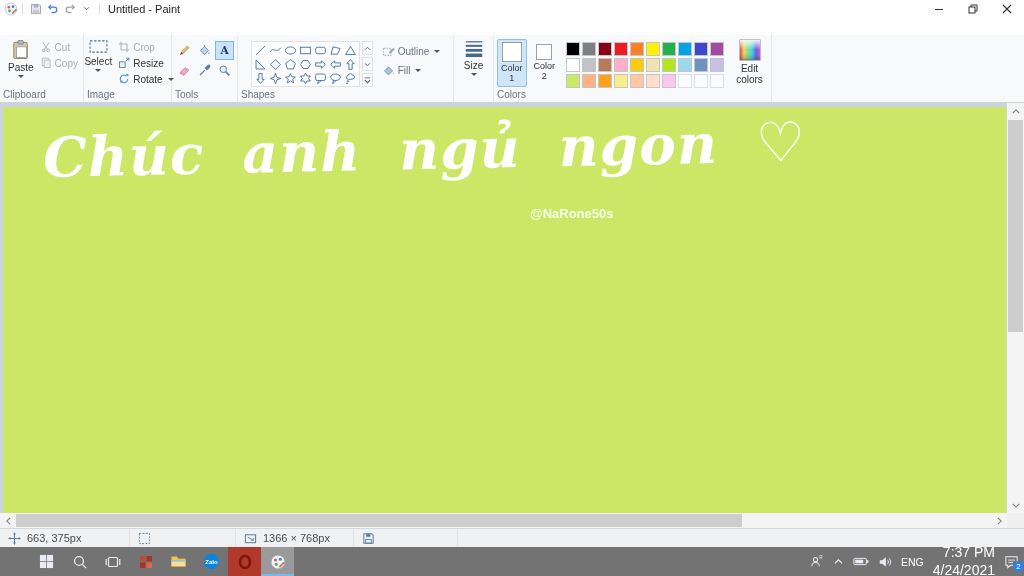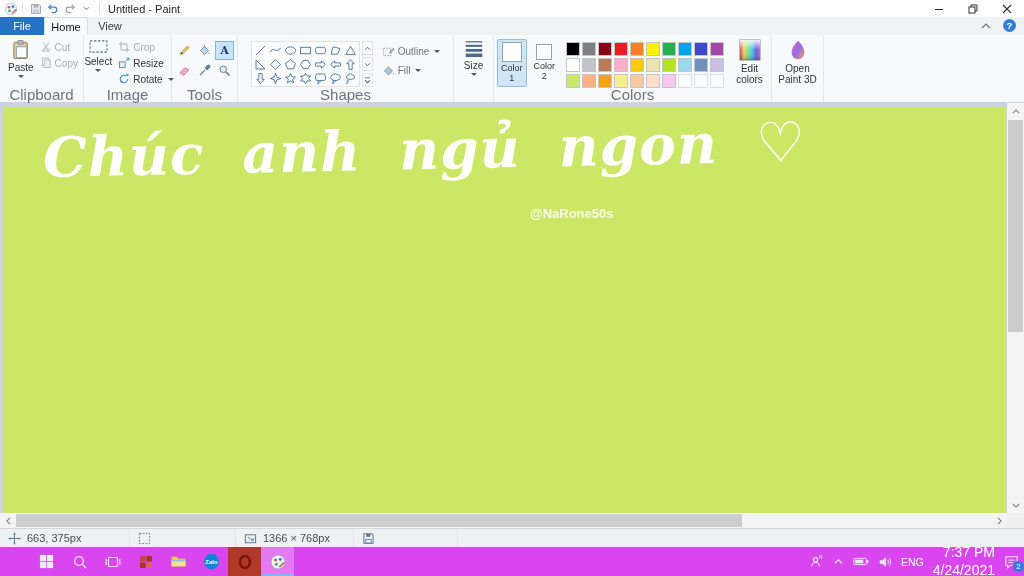--- a/index.html
+++ b/index.html
@@ -21,21 +21,21 @@
   .tab{height:18px;width:44px;display:flex;align-items:center;justify-content:center;font-size:11px;color:#3b3b3b}
   .tab-file{background:#2673c4;color:#fff}
   .tab.active{background:#f8f9fb;border:1px solid #d8dbdf;border-bottom:none;color:#111}
   .tabbar-right{position:absolute;right:8px;top:2px;display:flex;gap:12px;align-items:center}
   .help-circle{width:13px;height:13px;border-radius:50%;background:#2f7fd6;color:#fff;font-size:9.5px;font-weight:bold;display:flex;align-items:center;justify-content:center}
 
   
   .ribbon{position:absolute;top:35px;left:0;right:0;height:68px;background:#f8f9fb;border-bottom:1px solid #cfd4da;display:flex}
   .rgroup{height:100%;display:flex;flex-direction:column;border-right:1px solid #e3e6ea;padding:2px 3px 0}
   .rgroup-content{flex:1;display:flex;align-items:flex-start;justify-content:center;gap:3px}
-  .rgroup-label{height:13px;text-align:center;font-size:15px;color:#6b7480;line-height:12px}
+  .rgroup-label{height:13px;text-align:left;font-size:10px;color:#6b7480;line-height:12px}
   .bigbtn{display:flex;flex-direction:column;align-items:center;font-size:10px;color:#333;padding:2px 3px;line-height:1.1;text-align:center}
   .bicon{display:flex;align-items:center;justify-content:center;margin-bottom:2px}
   .caret{width:0;height:0;border-left:3px solid transparent;border-right:3px solid transparent;border-top:3px solid #555;margin-top:2px;display:inline-block}
   .caret.inline{margin:0 0 0 2px}
   .stack{display:flex;flex-direction:column;justify-content:flex-start;gap:2px;margin-top:3px}
   .smallrow{display:flex;align-items:center;gap:3px;font-size:10px;color:#333;height:14px;white-space:nowrap}
   .smallrow .ricon{display:inline-flex}
   .disabled{color:#a8adb3}
   .tools-grid{display:grid;grid-template-columns:repeat(3,19px);grid-auto-rows:19px;gap:1px;margin-top:4px}
   .tool-btn{display:flex;align-items:center;justify-content:center;border:1px solid transparent}
@@ -72,21 +72,21 @@
   
   .statusbar{position:absolute;top:528px;height:19px;left:0;right:0;background:#f0f1f3;border-top:1px solid #d5d8db;display:flex;align-items:center;font-size:11px;color:#4b4b4b}
   .sb-sec{display:flex;align-items:center;gap:6px;padding:0 8px;height:100%;border-right:1px solid #e2e4e7}
   .sb-sec .sicon{display:inline-flex}
   .sb-zoom{margin-left:auto;display:flex;align-items:center;gap:7px;border-left:1px solid #e2e4e7;padding:0 10px;height:100%}
   .zoombtn{width:13px;height:13px;border-radius:50%;border:1px solid #9aa0a6;background:#fdfdfd;font-size:10px;line-height:10px;text-align:center;color:#555;padding:0}
   .ztrack{position:relative;width:58px;height:3px;background:#a9adb2;border-radius:2px}
   .zthumb{position:absolute;left:26px;top:-5px;width:7px;height:13px;background:#3f8fdd;border:1px solid #2f6fb0}
 
   
-  .taskbar{position:absolute;top:547px;left:0;right:0;height:29px;background:#d946ef;display:flex;align-items:stretch;padding-left:30px}
+  .taskbar{position:absolute;top:547px;left:0;right:0;height:29px;background:#737373;display:flex;align-items:stretch;padding-left:30px}
   .tb-buttons{display:flex;align-items:stretch}
   .tb-btn{width:33px;display:flex;align-items:center;justify-content:center;position:relative}
   .tb-btn.active{background:rgba(255,255,255,.28);box-shadow:inset 0 -2px 0 #7cb8ee}
   .tb-btn.attn{background:#b0392b}
   .tray{margin-left:auto;display:flex;align-items:center;gap:9px;padding-right:5px;color:#fff}
   .tray-ico{display:inline-flex;align-items:center;justify-content:center}
   .tray-lang{font-size:10.5px}
   .tray-clock{font-size:14px;text-align:right;line-height:1.25}
   .tray-notif{position:relative}
   .badge{position:absolute;right:-5px;bottom:-3px;width:11px;height:11px;border-radius:50%;background:#2f7fe0;color:#fff;font-size:8px;display:flex;align-items:center;justify-content:center}
@@ -146,33 +146,20 @@
           </svg>
         </button>
       <button class="win-btn">
           <svg width="10" height="10" viewBox="0 0 10 10">
             <path d="M1 1 L9 9 M9 1 L1 9" stroke="#333" stroke-width="1.1"></path>
           </svg>
         </button>
     </div>
   </div>
 
-  <div class="tabbar">
-    <div class="tab tab-file">File</div>
-    <div class="tab active">Home</div>
-    <div class="tab">View</div>
-    <div class="tabbar-right">
-      <span>
-          <svg width="10" height="6" viewBox="0 0 10 6">
-            <path d="M1 5 L5 1 L9 5" fill="none" stroke="#6f7680" stroke-width="1.2"></path>
-          </svg>
-        </span>
-      <span class="help-circle">?</span>
-    </div>
-  </div>
 
   <div class="ribbon">
 
     <div class="rgroup" style="width:84px">
       <div class="rgroup-content">
         <div class="bigbtn">
           <span class="bicon">
               <svg width="18" height="21" viewBox="0 0 20 22">
                 <rect x="2" y="3" width="15" height="18" rx="1.5" fill="#d9c9a3" stroke="#8a7a55"></rect>
                 <rect x="6.5" y="1" width="6" height="4" rx="1" fill="#b7bcc4" stroke="#7a828c"></rect>
@@ -546,40 +533,20 @@
                 <rect x="1" y="1" width="22" height="22" fill="url(#rg)" stroke="#8a9099"></rect>
                 <rect x="1" y="1" width="22" height="22" fill="url(#rg2)"></rect>
               </svg>
             </span>
           <span>Edit colors</span>
         </div>
       </div>
       <div class="rgroup-label">Colors</div>
     </div>
 
-    <div class="rgroup" style="width:52px">
-      <div class="rgroup-content">
-        <div class="bigbtn" style="width:48px">
-          <span class="bicon">
-              <svg width="22" height="22" viewBox="0 0 24 24">
-                <defs>
-                  <linearGradient id="p3d" x1="0" y1="0" x2="1" y2="1">
-                    <stop offset="0" stop-color="#ff5fa2"></stop>
-                    <stop offset="0.5" stop-color="#8f6ff0"></stop>
-                    <stop offset="1" stop-color="#ff9c41"></stop>
-                  </linearGradient>
-                </defs>
-                <path d="M12 2 C18 8 19 12 19 15 a7 7 0 0 1-14 0 C5 12 6 8 12 2 Z" fill="url(#p3d)"></path>
-              </svg>
-            </span>
-          <span>Open Paint 3D</span>
-        </div>
-      </div>
-      <div class="rgroup-label"></div>
-    </div>
 
     <div class="rgroup rfiller"></div>
   </div>
 
   <div class="workspace">
     <div class="canvas" style="background: rgb(203, 231, 101); color: rgb(255, 255, 255);">
       <div class="headline">Chúc anh ngủ ngon ♡</div>
       <div class="watermark">@NaRone50s</div>
     </div>
     <div class="vscroll">

